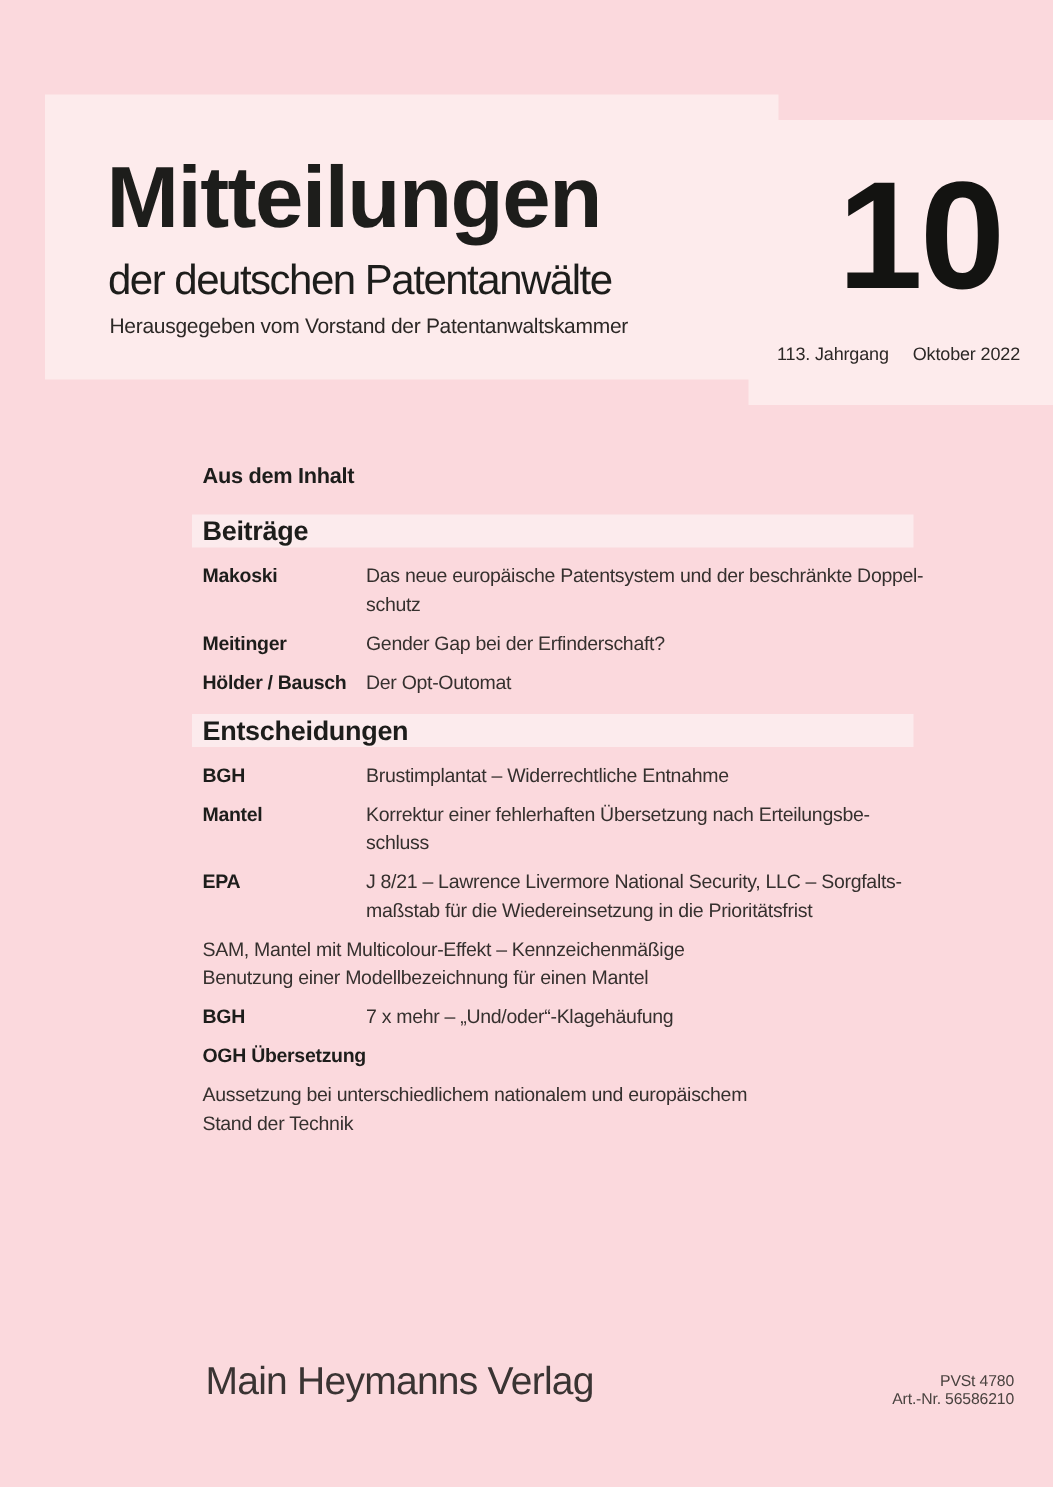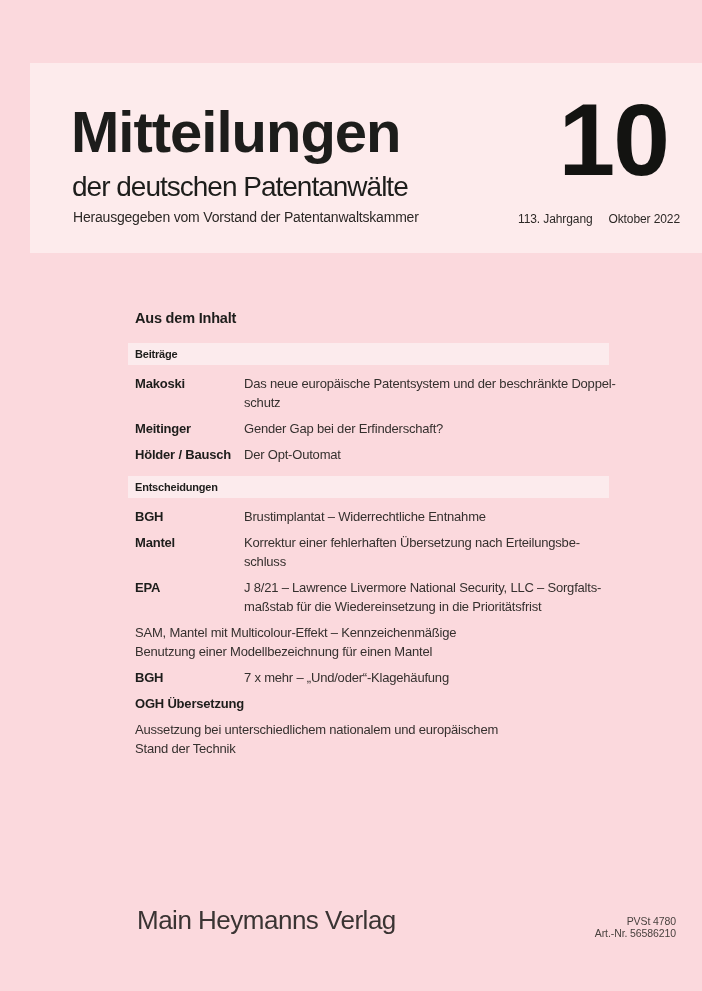--- a/index.html
+++ b/index.html
@@ -44,21 +44,21 @@
     white-space:nowrap;
   }
   .journal-tagline{
     position:absolute;left:43px;top:147px;
     font-size:14px;font-weight:400;line-height:1;
     letter-spacing:-0.2px;color:#2c2826;
     white-space:nowrap;
   }
   
   .issue-panel{
-    position:absolute;left:499px;top:63px;
+    position:absolute;left:499px;top:80px;
     width:203px;height:190px;
     background:var(--panel-bg);
   }
   .issue-number{
     position:absolute;top:26px;right:34px;
     font-size:102px;font-weight:700;line-height:1;
     letter-spacing:-2px;color:#131311;
   }
   .issue-meta{
     position:absolute;left:19px;right:22px;top:150px;
@@ -78,21 +78,21 @@
     letter-spacing:-0.2px;color:var(--ink);
   }
   .section-band{
     margin:12px 0 9px 0;
     height:22px;width:100%;
     background:var(--band-bg);
     display:flex;align-items:center;
     padding-left:7px;
   }
   .section-title{
-    font-size:11px;font-weight:700;
+    font-size:18px;font-weight:700;
     letter-spacing:-0.2px;color:var(--ink);
   }
   .section-rows{
     margin:0 0 12px 7px;
   }
   .toc-row{
     display:flex;
     margin-bottom:7px;
     font-size:13px;line-height:19px;
     letter-spacing:-0.2px;

